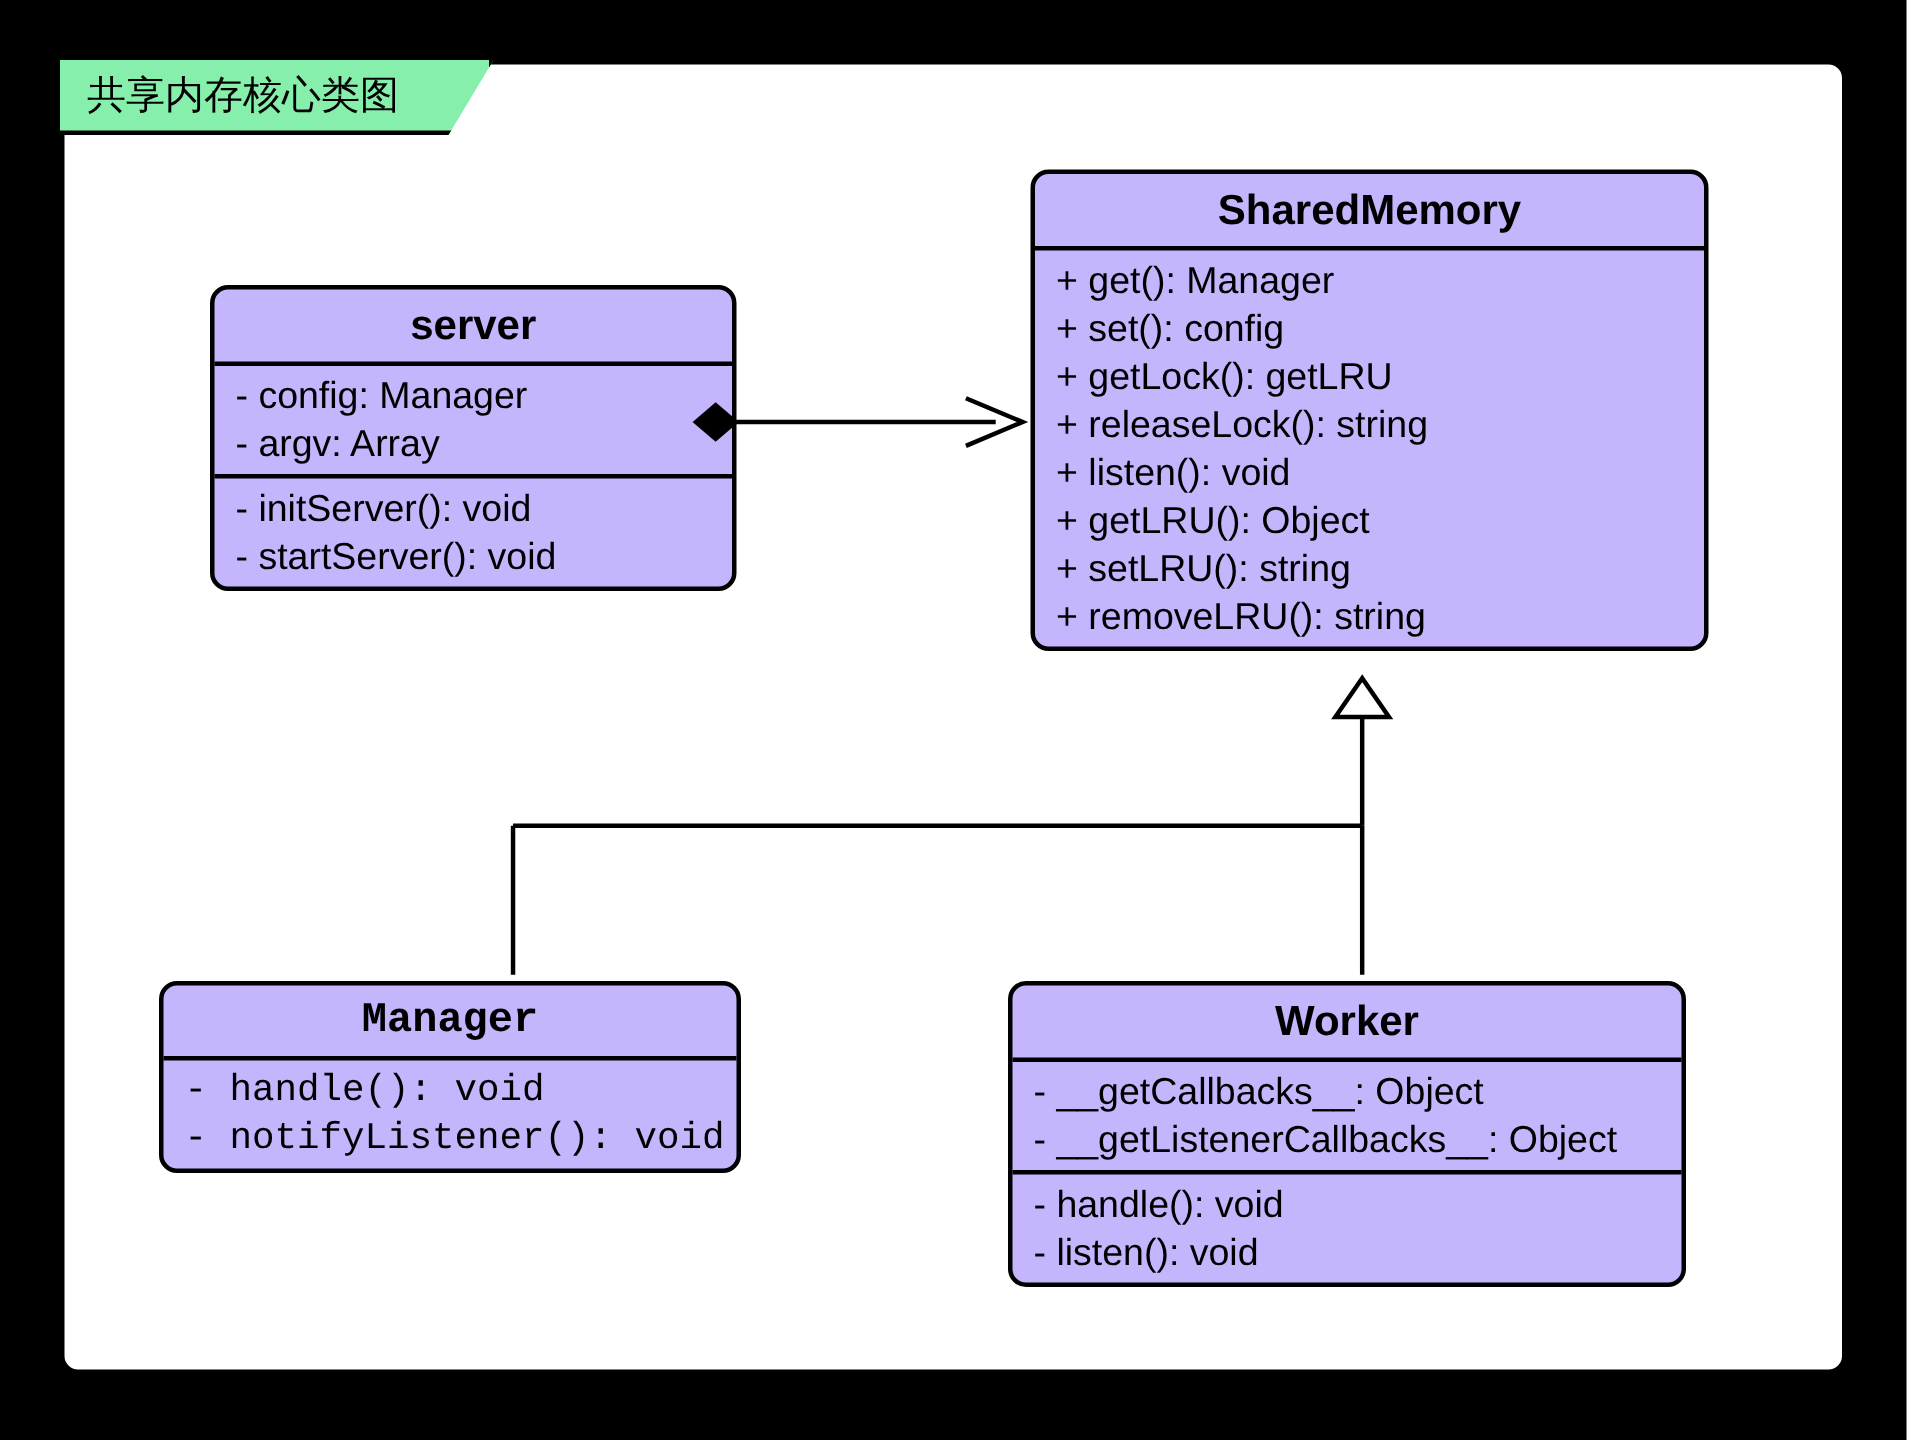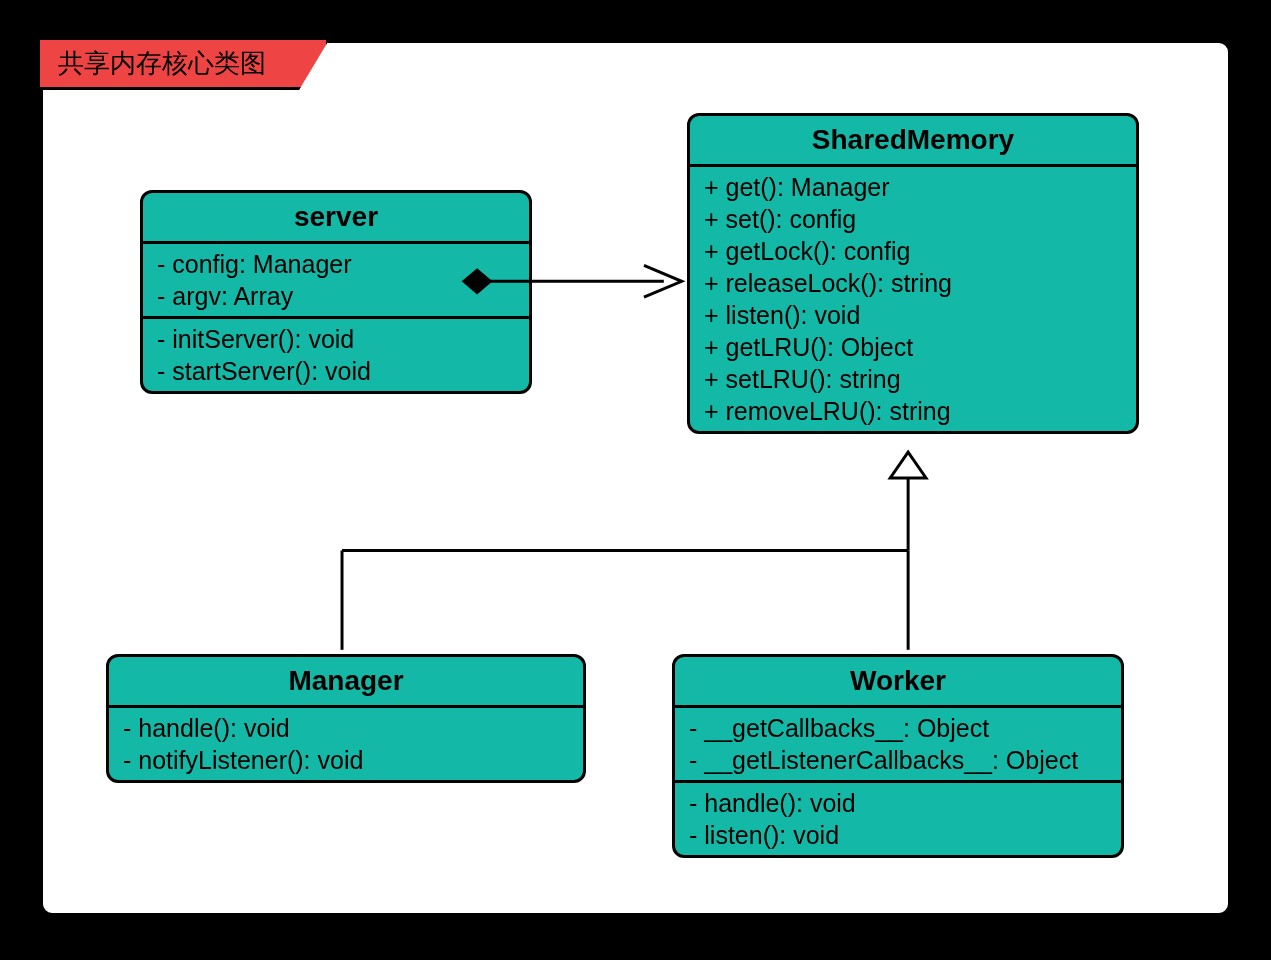--- a/index.html
+++ b/index.html
@@ -18,36 +18,36 @@
     width: 1191px;
     height: 876px;
     background: #fff;
     border: 3px solid #000;
     border-radius: 12px;
   }
   .frame-title-tab {
     position: absolute;
     left: -3px;
     top: -3px;
-    background: #ef4444;
+    background: #86efac;
     border: 3px solid #000;
     border-top: none;
     border-left: none;
     border-radius: 0 0 0 0;
     padding: 6px 60px 6px 18px;
     font-size: 26px;
     font-weight: 500;
     clip-path: polygon(0 0, 100% 0, calc(100% - 30px) 100%, 0 100%);
   }
   .frame-title-tab::after{
     content:"";
   }
   .class-box {
     position: absolute;
-    background: #14b8a6;
+    background: #c4b5fd;
     border: 3px solid #000;
     border-radius: 12px;
   }
   .class-name {
     text-align: center;
     font-weight: 700;
     font-size: 28px;
     padding: 8px 14px;
     border-bottom: 3px solid #000;
   }
@@ -66,47 +66,47 @@
     width: 100%; height: 100%;
     pointer-events: none;
   }
 </style>
 </head>
 <body>
 
 <div class="frame">
   <div class="frame-title-tab">共享内存核心类图</div>
 
-  <div class="class-box" style="left:97px; top:147px; width:392px;">
+  <div class="class-box" style="left:97px; top:147px; width:351px;">
     <div class="class-name">server</div>
     <div class="class-section">
       <div class="row">- config: Manager</div>
       <div class="row">- argv: Array</div>
     </div>
     <div class="class-section">
       <div class="row">- initServer(): void</div>
       <div class="row">- startServer(): void</div>
     </div>
   </div>
 
   <div class="class-box" style="left:644px; top:70px; width:452px;">
     <div class="class-name">SharedMemory</div>
     <div class="class-section">
       <div class="row">+ get(): Manager</div>
       <div class="row">+ set(): config</div>
-      <div class="row">+ getLock(): config</div>
+      <div class="row">+ getLock(): getLRU</div>
       <div class="row">+ releaseLock(): string</div>
       <div class="row">+ listen(): void</div>
       <div class="row">+ getLRU(): Object</div>
       <div class="row">+ setLRU(): string</div>
       <div class="row">+ removeLRU(): string</div>
     </div>
   </div>
 
-  <div class="class-box" style="left:63px; top:611px; width:480px;">
+  <div class="class-box" style="left:63px; top:611px; width:388px;font-family:Liberation Mono, monospace;">
     <div class="class-name">Manager</div>
     <div class="class-section">
       <div class="row">- handle(): void</div>
       <div class="row">- notifyListener(): void</div>
     </div>
   </div>
 
   <div class="class-box" style="left:629px; top:611px; width:452px;">
     <div class="class-name">Worker</div>
     <div class="class-section">

